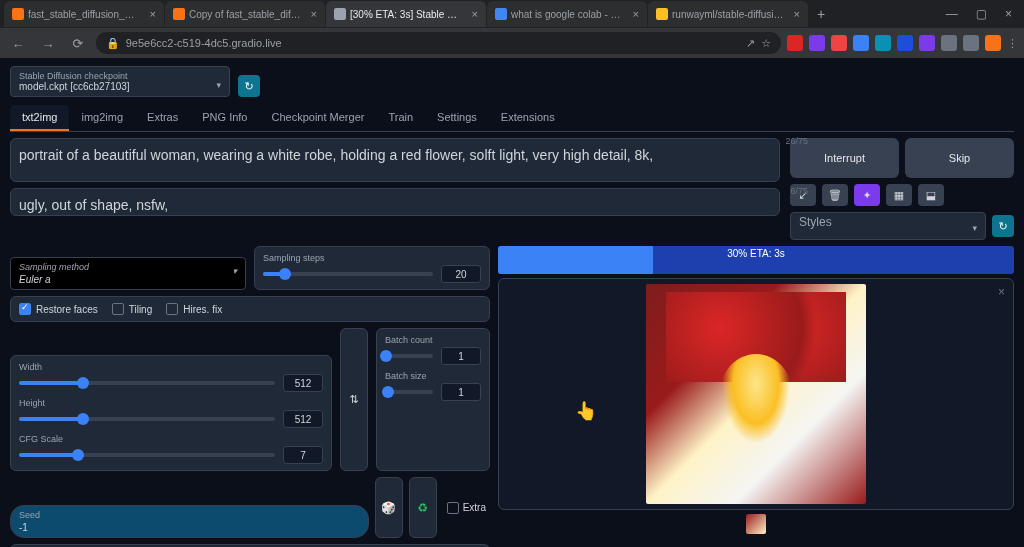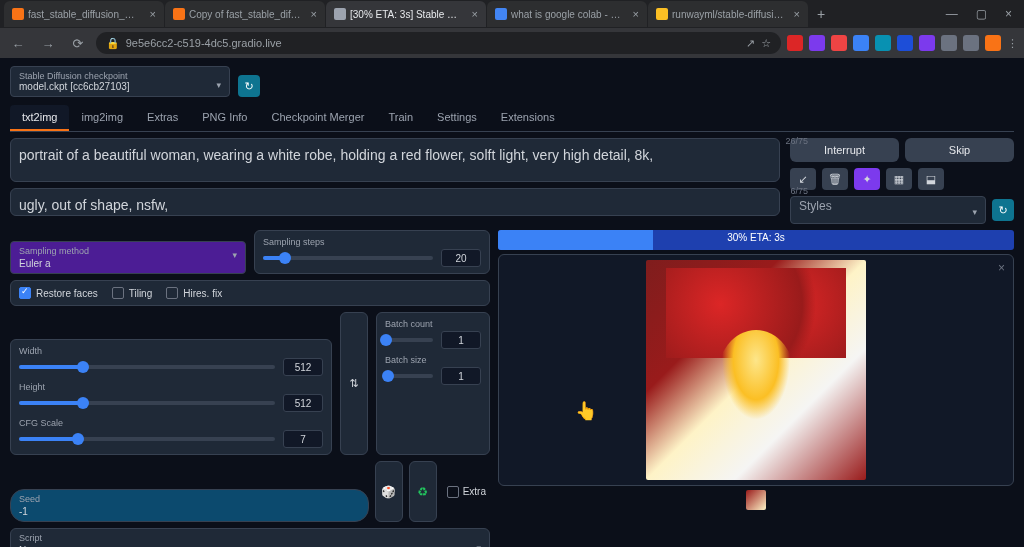--- a/index.html
+++ b/index.html
@@ -39,37 +39,37 @@
 .layout { display: flex; gap: 10px; }
 .prompt-col { flex: 1; display: flex; flex-direction: column; gap: 6px; }
 .right-col { flex: 1; display: flex; flex-direction: column; gap: 6px; }
 
 .prompt-box { background: #1f2937; border: 1px solid #374151; border-radius: 6px; padding: 8px; color: #d1d5db; font-size: 14px; position: relative; }
 .prompt-pos { height: 44px; }
 .prompt-neg { height: 28px; }
 .counter { position: absolute; top: -2px; right: -28px; color: #6b7280; font-size: 9px; }
 
 .btn-row { display: flex; gap: 6px; }
-.big-btn { flex: 1; background: #374151; border-radius: 6px; height: 24px; display: flex; align-items: center; justify-content: center; color: #e5e7eb; font-size: 11px; }
+.big-btn { flex: 1; background: #374151; border-radius: 6px; height: 40px; display: flex; align-items: center; justify-content: center; color: #e5e7eb; font-size: 11px; }
 .icon-btn { width: 26px; height: 22px; background: #374151; border-radius: 4px; display: flex; align-items: center; justify-content: center; color: #d1d5db; font-size: 11px; }
 .icon-btn.accent { background: #7c3aed; }
 
 .styles-row { display: flex; gap: 6px; align-items: center; }
 .styles-sel { flex: 1; height: 28px; background: #1f2937; border: 1px solid #374151; border-radius: 4px; padding: 2px 8px; position: relative; }
 .styles-sel .lbl { color: #9ca3af; font-size: 12px; }
 .styles-sel .caret { position: absolute; right: 8px; top: 10px; color: #9ca3af; font-size: 9px; }
 
 .controls { display: flex; gap: 8px; margin-top: 6px; }
 .controls-left { flex: 0 0 480px; display: flex; flex-direction: column; gap: 6px; }
 .output-col { flex: 1; }
 
 .row { display: flex; gap: 8px; align-items: flex-end; }
 .panel { background: #1f2937; border: 1px solid #374151; border-radius: 6px; padding: 6px 8px; }
 .field-label { color: #9ca3af; font-size: 9px; margin-bottom: 2px; }
-.select { background: #4c1d95; border: 1px solid #374151; border-radius: 4px; padding: 4px 8px; position: relative; }
+.select { background: #000000; border: 1px solid #374151; border-radius: 4px; padding: 4px 8px; position: relative; font-style: italic; }
 .select .caret { position: absolute; right: 8px; top: 8px; color: #9ca3af; font-size: 9px; }
 
 .slider-row { display: flex; align-items: center; gap: 8px; }
 .slider-track { flex: 1; height: 4px; background: #374151; border-radius: 2px; position: relative; }
 .slider-fill { height: 100%; background: #3b82f6; border-radius: 2px; }
 .slider-thumb { position: absolute; top: -4px; width: 12px; height: 12px; background: #3b82f6; border-radius: 50%; transform: translateX(-6px); }
 .slider-val { width: 40px; height: 18px; background: #111827; border: 1px solid #374151; border-radius: 3px; text-align: center; font-size: 10px; line-height: 18px; color: #d1d5db; }
 
 .checks { display: flex; gap: 14px; padding: 6px 8px; background: #1f2937; border: 1px solid #374151; border-radius: 6px; }
 .check { display: flex; align-items: center; gap: 5px; font-size: 10px; color: #d1d5db; }
@@ -84,21 +84,21 @@
 
 .seed-row { display: flex; gap: 6px; align-items: stretch; }
 .seed-box { flex: 1; background: #0c4a6e; border: 1px solid #374151; border-radius: 14px; padding: 4px 8px; margin-top: 28px; }
 .sm-btn { width: 28px; background: #1f2937; border: 1px solid #374151; border-radius: 6px; display: flex; align-items: center; justify-content: center; font-size: 12px; }
 .sm-btn.green { color: #22c55e; }
 .extras-chk { display: flex; align-items: center; gap: 4px; font-size: 10px; color: #d1d5db; padding: 0 4px; }
 
 .script-box { background: #1f2937; border: 1px solid #374151; border-radius: 6px; padding: 4px 8px; position: relative; }
 
 
-.progress { height: 20px; background: #1e40af; border-radius: 3px; color: #fff; font-size: 10px; text-align: center; line-height: 16px; position: relative; overflow: hidden; }
+.progress { height: 28px; background: #1e40af; border-radius: 3px; color: #fff; font-size: 10px; text-align: center; line-height: 16px; position: relative; overflow: hidden; }
 .progress-fill { position: absolute; left: 0; top: 0; height: 100%; background: #3b82f6; }
 .progress-text { position: relative; z-index: 1; }
 .output-img { margin-top: 4px; background: #111827; border: 1px solid #374151; border-radius: 6px; height: 232px; display: flex; align-items: center; justify-content: center; position: relative; }
 .img-close { position: absolute; top: 6px; right: 8px; color: #6b7280; font-size: 12px; }
 .gen-img { width: 220px; height: 220px; background: linear-gradient(135deg, #7f1d1d 0%, #991b1b 30%, #fef3c7 50%, #f5f5f4 70%, #991b1b 100%); border-radius: 2px; position: relative; overflow: hidden; }
 .gen-img::before { content: ""; position: absolute; top: 8px; left: 20px; right: 20px; height: 90px; background: radial-gradient(circle at 30% 40%, #dc2626 0%, #991b1b 60%, transparent 70%), radial-gradient(circle at 70% 40%, #dc2626 0%, #991b1b 60%, transparent 70%); }
 .gen-img::after { content: ""; position: absolute; top: 70px; left: 70px; width: 80px; height: 100px; background: radial-gradient(ellipse at 50% 30%, #fde68a 0%, #fbbf24 40%, transparent 60%); border-radius: 50% 50% 40% 40%; }
 .thumb-row { display: flex; justify-content: center; margin-top: 4px; }
 .thumb { width: 20px; height: 20px; background: linear-gradient(135deg, #991b1b, #fef3c7); border-radius: 2px; }
 

